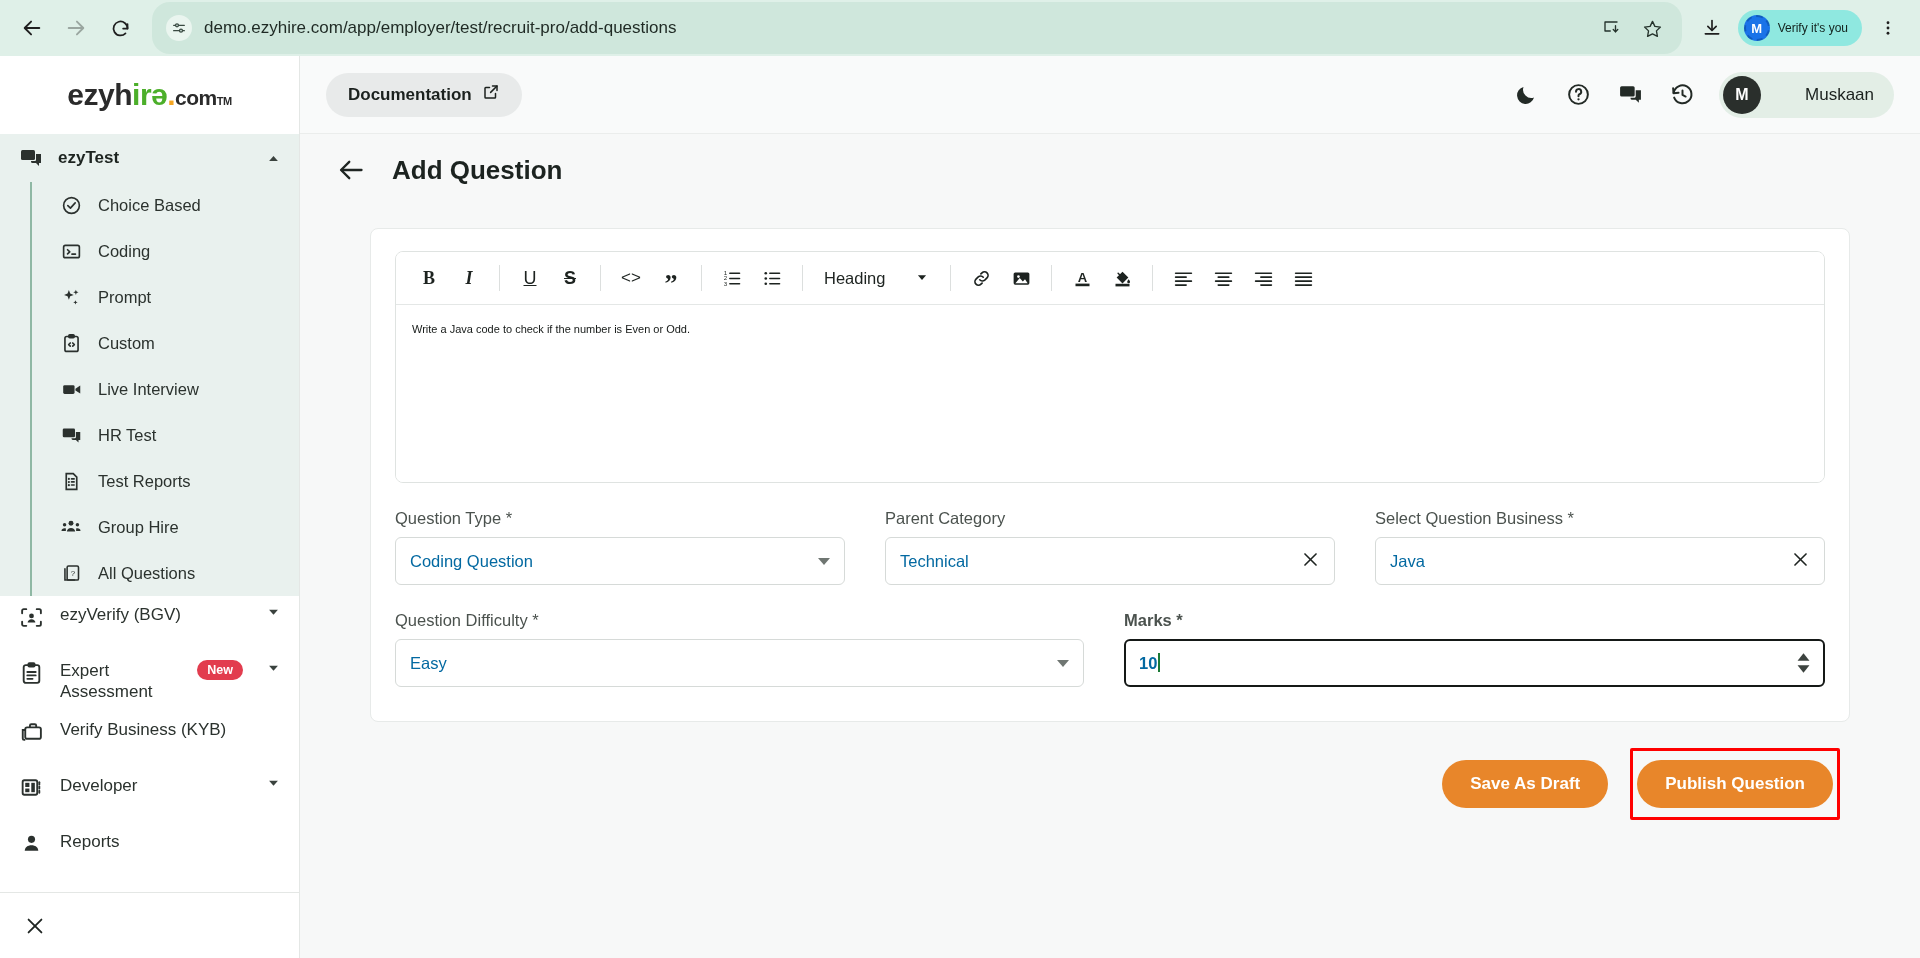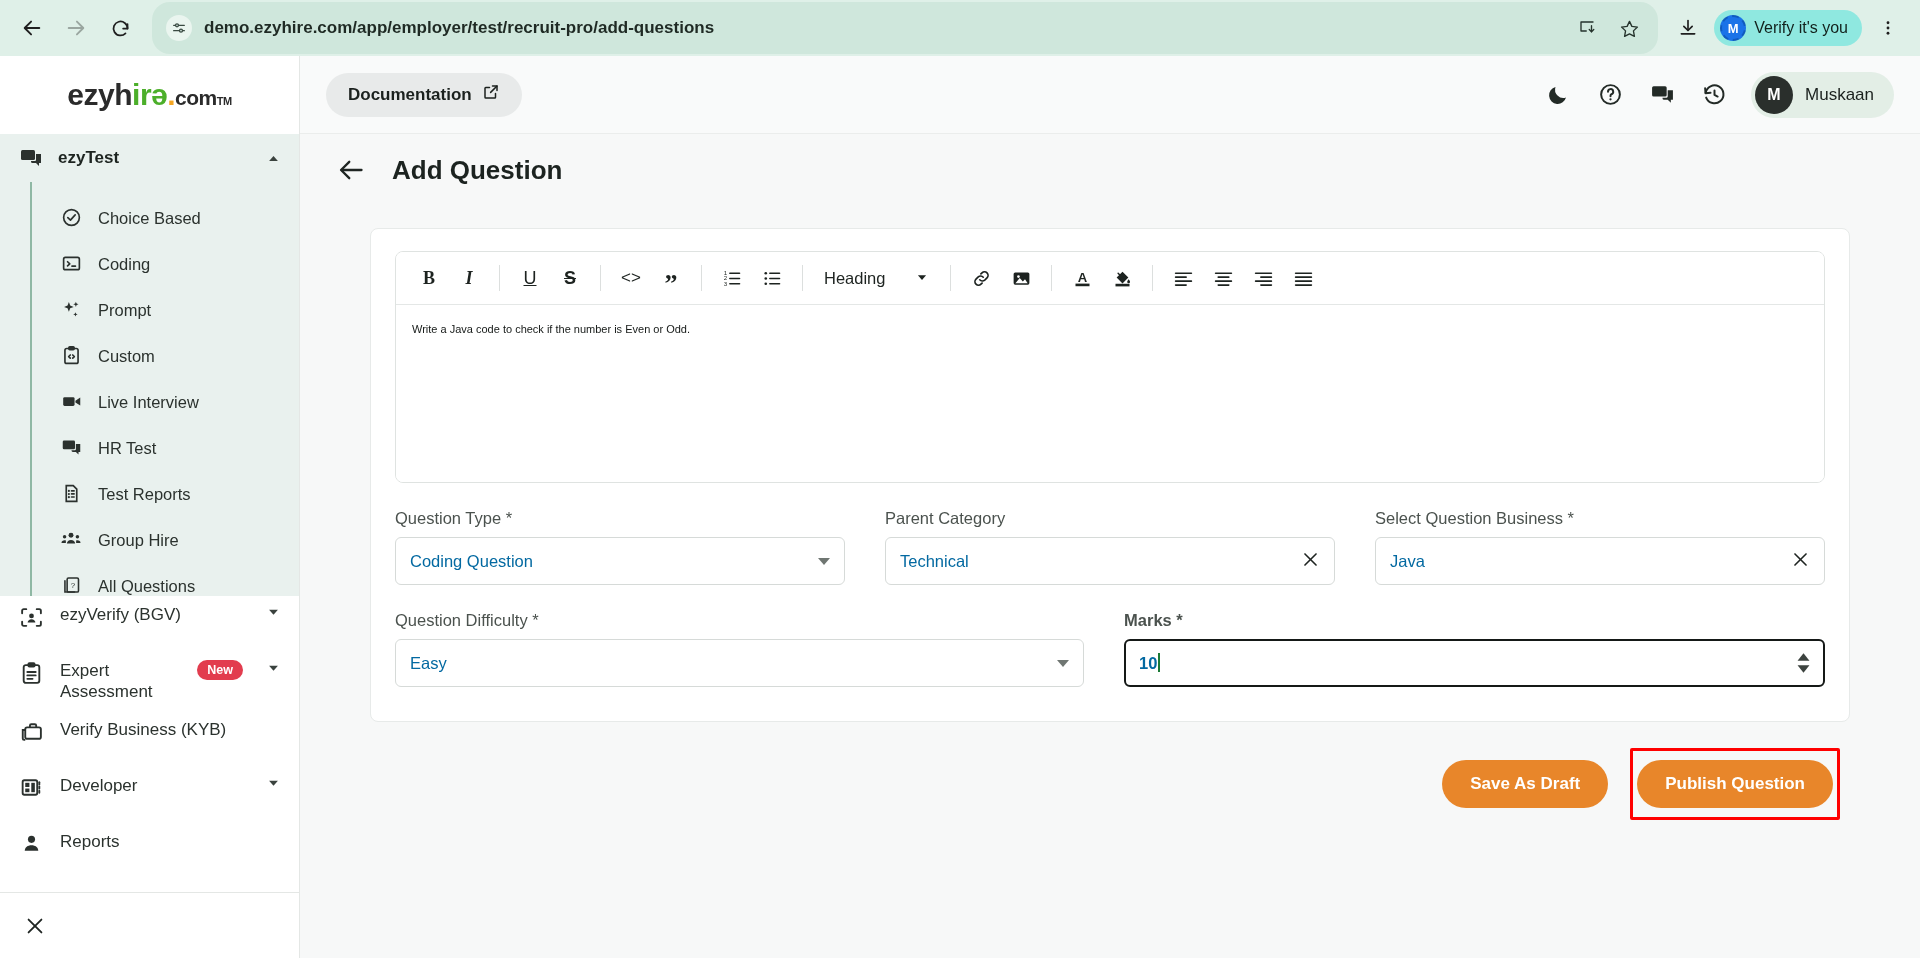--- a/index.html
+++ b/index.html
@@ -32,21 +32,20 @@
     flex: 1 1 auto;
     height: 52px;
     background: #cfe7dc;
     border-radius: 18px;
     display: flex;
     align-items: center;
     padding: 0 14px;
     margin-left: 8px;
     gap: 12px;
     min-width: 0;
-    font-weight: bold;
   }
   #url-bar .site-icon {
     width: 26px; height: 26px;
     background: #eaf5ef;
     border-radius: 50%;
     display: flex; align-items: center; justify-content: center;
     flex: none;
   }
   #url-text {
     font-size: 17px;
@@ -69,21 +68,21 @@
     height: 36px;
     padding: 0 14px 0 6px;
   }
   #verify-pill .pill-avatar {
     width: 26px; height: 26px; border-radius: 50%;
     background: #1a73e8; color: #fff;
     font-size: 13px; font-weight: bold;
     display: flex; align-items: center; justify-content: center;
     border: 2px dashed #0f5bbf;
   }
-  #verify-pill .pill-label { font-size: 16px; color: #12211c; white-space: nowrap; }
+  #verify-pill .pill-label { font-size: 12px; color: #12211c; white-space: nowrap; }
 
   
   #app { display: flex; height: 902px; }
 
   
   #sidebar {
     width: 300px;
     flex: none;
     background: #ffffff;
     border-right: 1px solid #e4e7e5;
@@ -117,21 +116,21 @@
     gap: 14px;
     cursor: pointer;
   }
   .nav-top .nav-label { font-size: 17px; font-weight: bold; color: #1d2420; flex: 1; }
   .nav-icon { width: 26px; height: 26px; flex: none; display: flex; align-items: center; justify-content: center; color: #2b312e; }
   .caret { width: 16px; flex: none; display: flex; align-items: center; justify-content: center; color: #3a423e; }
 
   #sub-list { padding-left: 30px; border-left: 0; }
   #sub-list-inner { border-left: 2px solid #8fb8a4; margin-left: 0; }
   .sub-item {
-    display: flex; align-items: flex-end;
+    display: flex; align-items: center;
     height: 46px;
     padding-left: 28px;
     gap: 16px;
     cursor: pointer;
   }
   .sub-item .sub-label { font-size: 16.5px; color: #2b322e; }
   .sub-icon { width: 22px; height: 22px; flex: none; display: flex; align-items: center; justify-content: center; color: #2b312e; }
 
   .nav-main {
     display: flex; align-items: flex-start;
@@ -188,21 +187,21 @@
     height: 46px;
     padding: 0 20px 0 4px;
     cursor: pointer;
   }
   #user-pill .avatar {
     width: 38px; height: 38px; border-radius: 50%;
     background: #2a2f2c; color: #fff;
     font-size: 16px; font-weight: bold;
     display: flex; align-items: center; justify-content: center;
   }
-  #user-pill .uname { font-size: 17px; color: #1b211e; }
+  #user-pill .uname { font-size: 17px; color: #1b211e; margin-left: 32px; }
 
   #page-head {
     height: 72px;
     display: flex; align-items: center;
     gap: 26px;
     padding: 0 36px;
     background: #f7f8f8;
     flex: none;
   }
   #back-arrow { width: 30px; height: 30px; display: flex; align-items: center; justify-content: center; color: #1f2522; cursor: pointer; }

